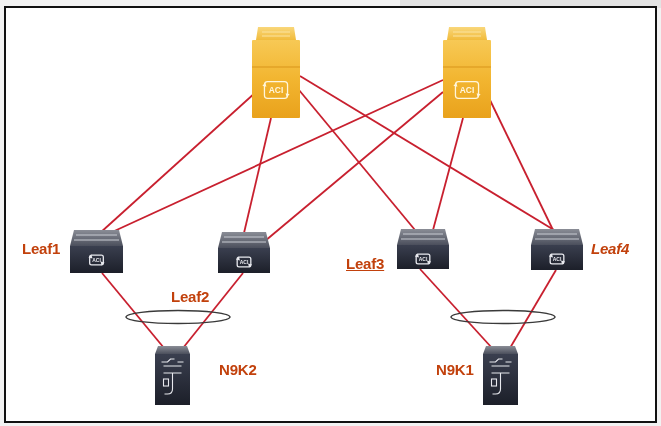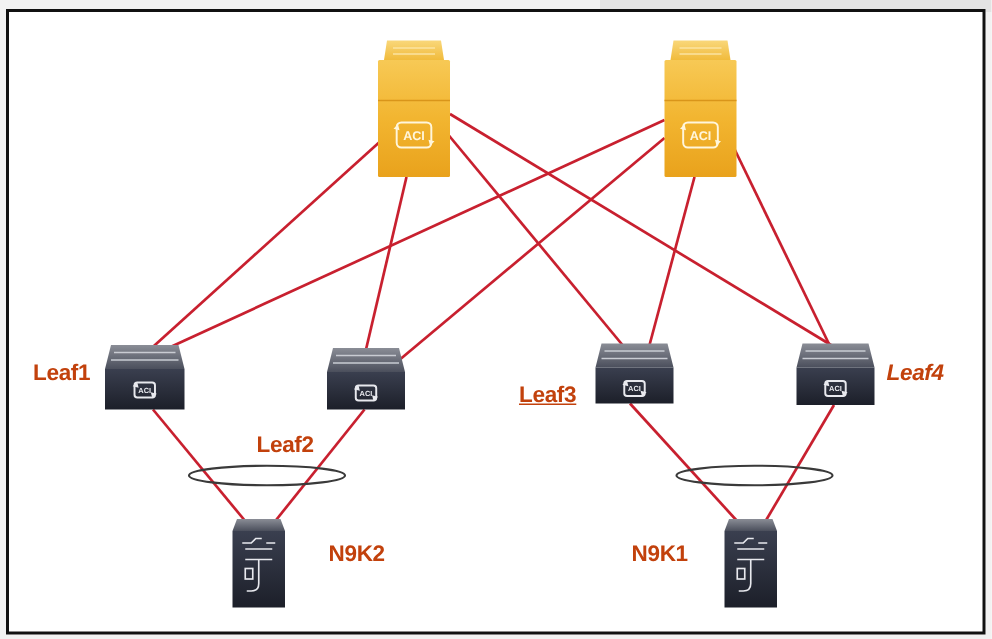--- a/index.html
+++ b/index.html
@@ -148,13 +148,13 @@
         </g>
       </g>
     </g>
 </svg>
 
 <div class="lbl" style="left:22px;top:240px;">Leaf1</div>
 <div class="lbl" style="left:171px;top:252px;margin-top:36px;">Leaf2</div>
 <div class="lbl" style="left:346px;top:255px;text-decoration:underline;">Leaf3</div>
 <div class="lbl" style="left:591px;top:240px;font-style:italic;">Leaf4</div>
 <div class="lbl" style="left:219px;top:361px;">N9K2</div>
-<div class="lbl" style="left:421px;top:361px;">N9K1</div>
+<div class="lbl" style="left:436px;top:361px;">N9K1</div>
 
 </body></html>

